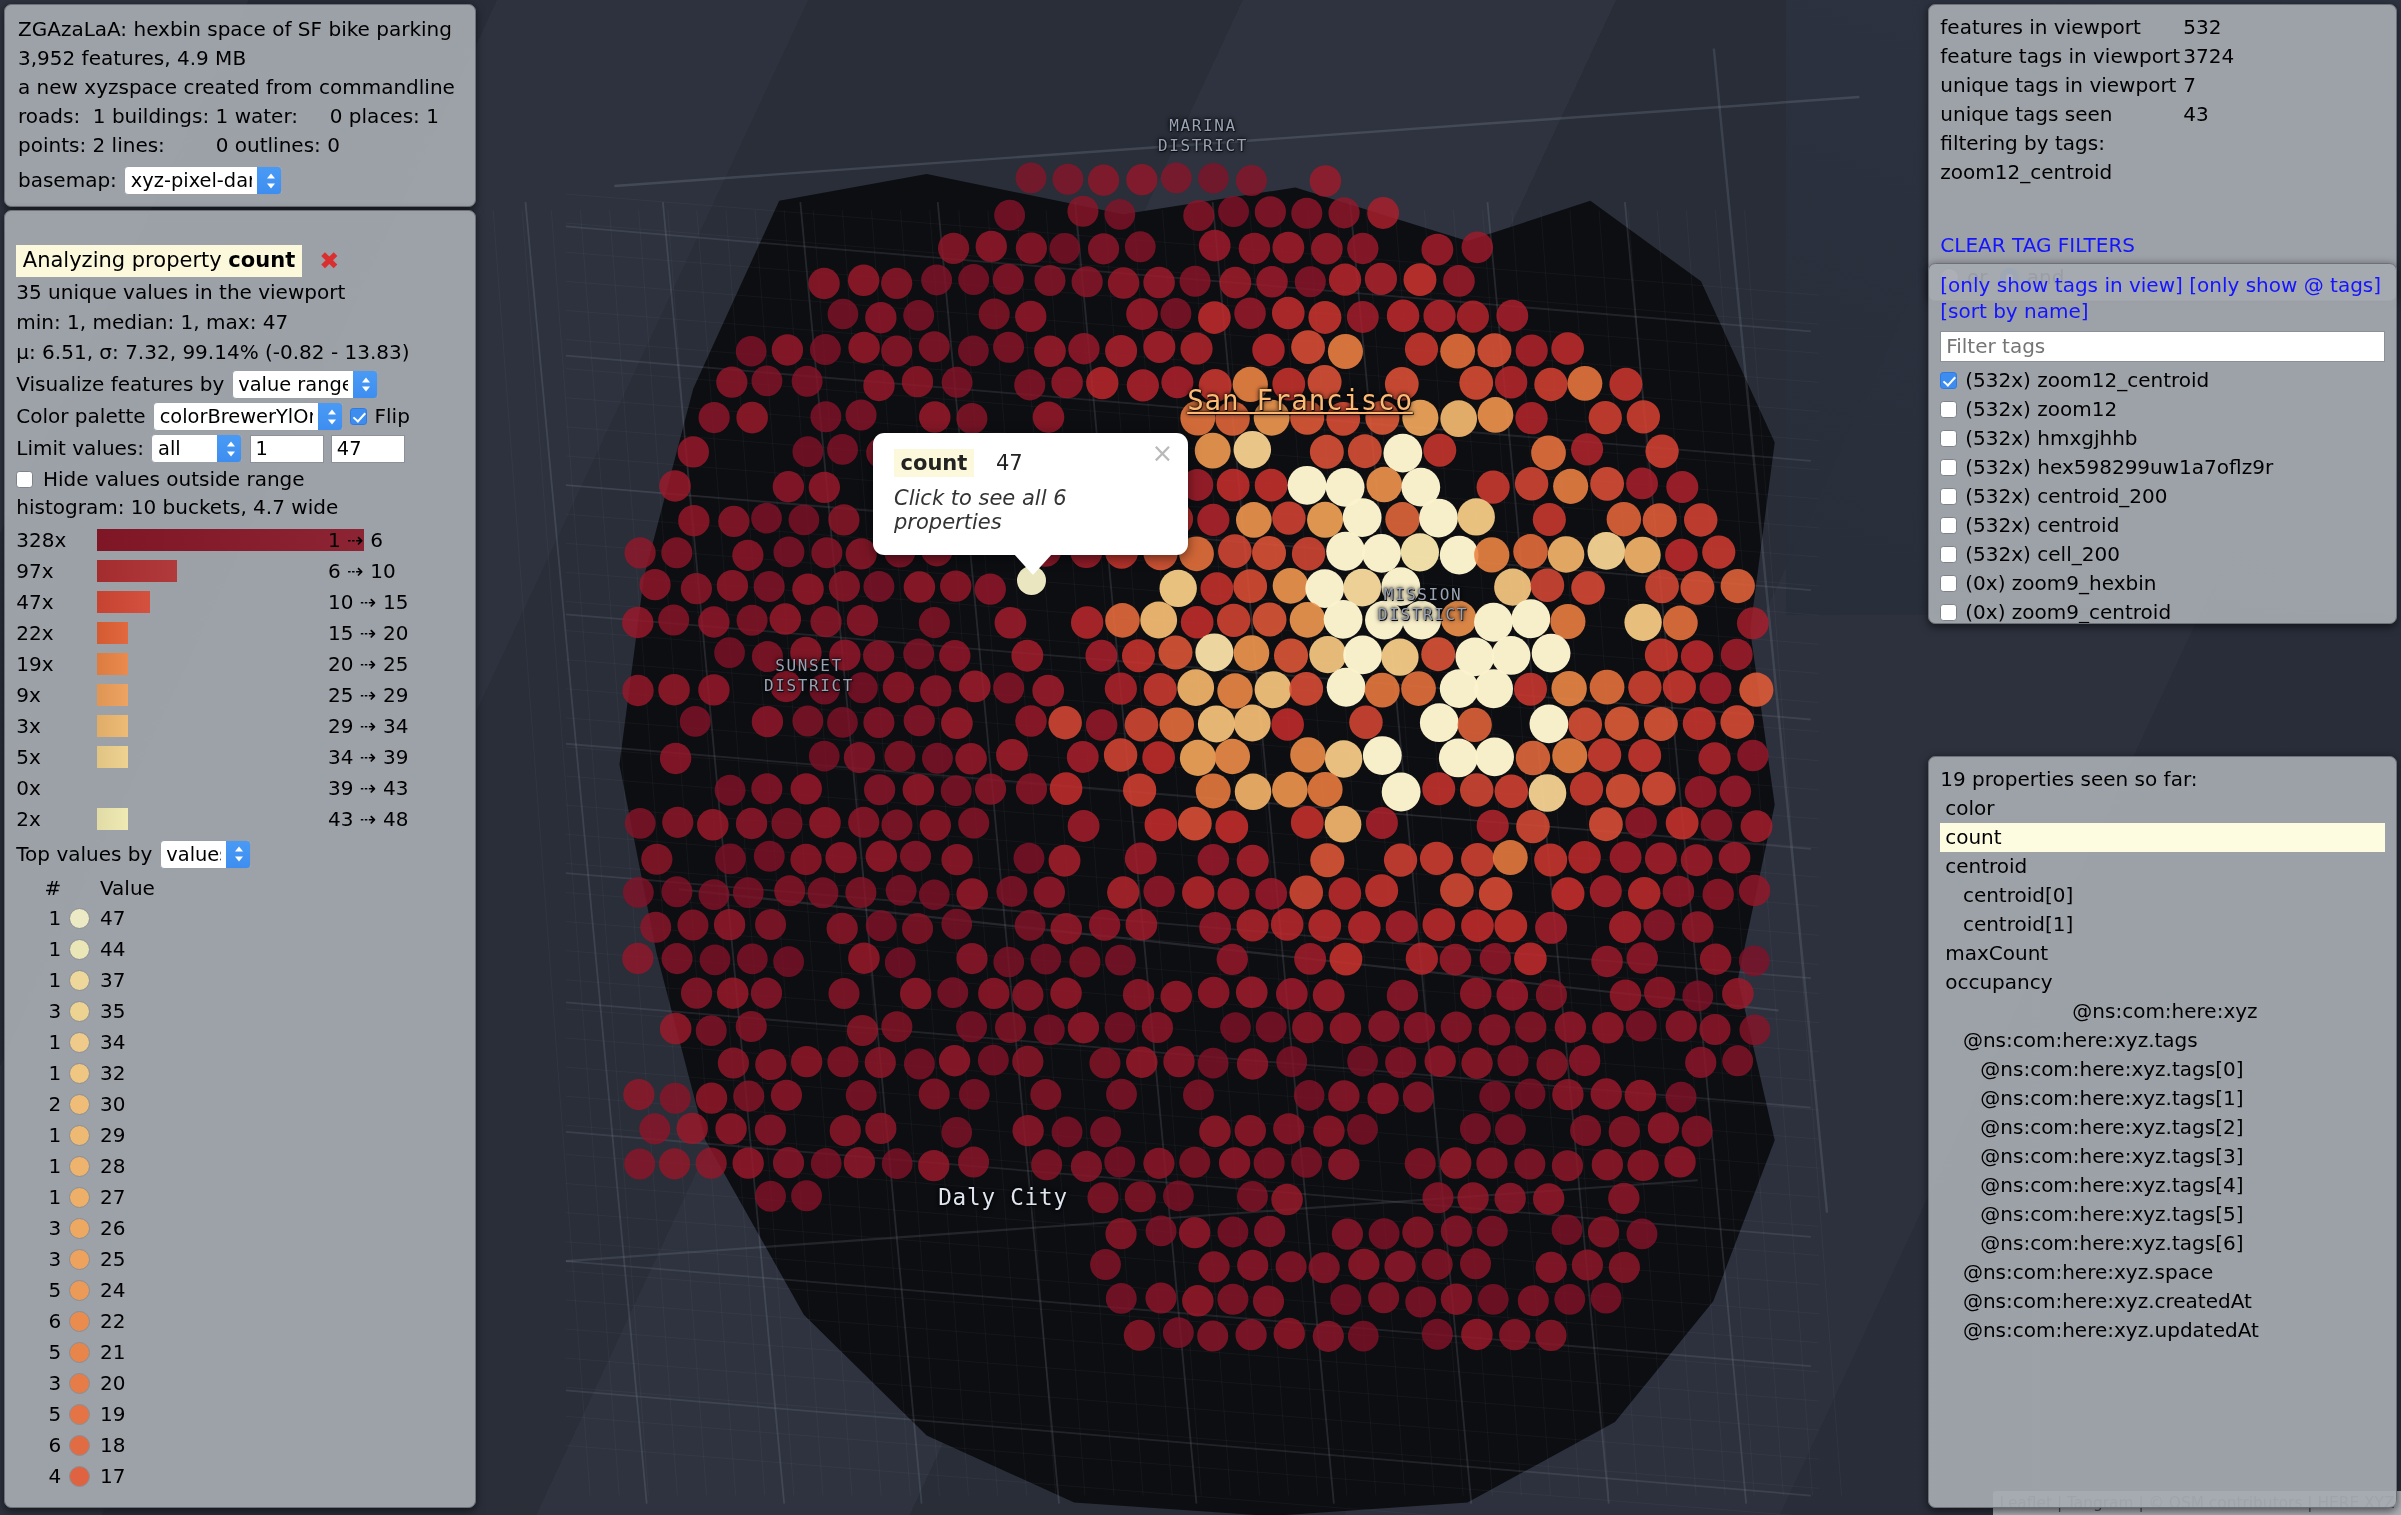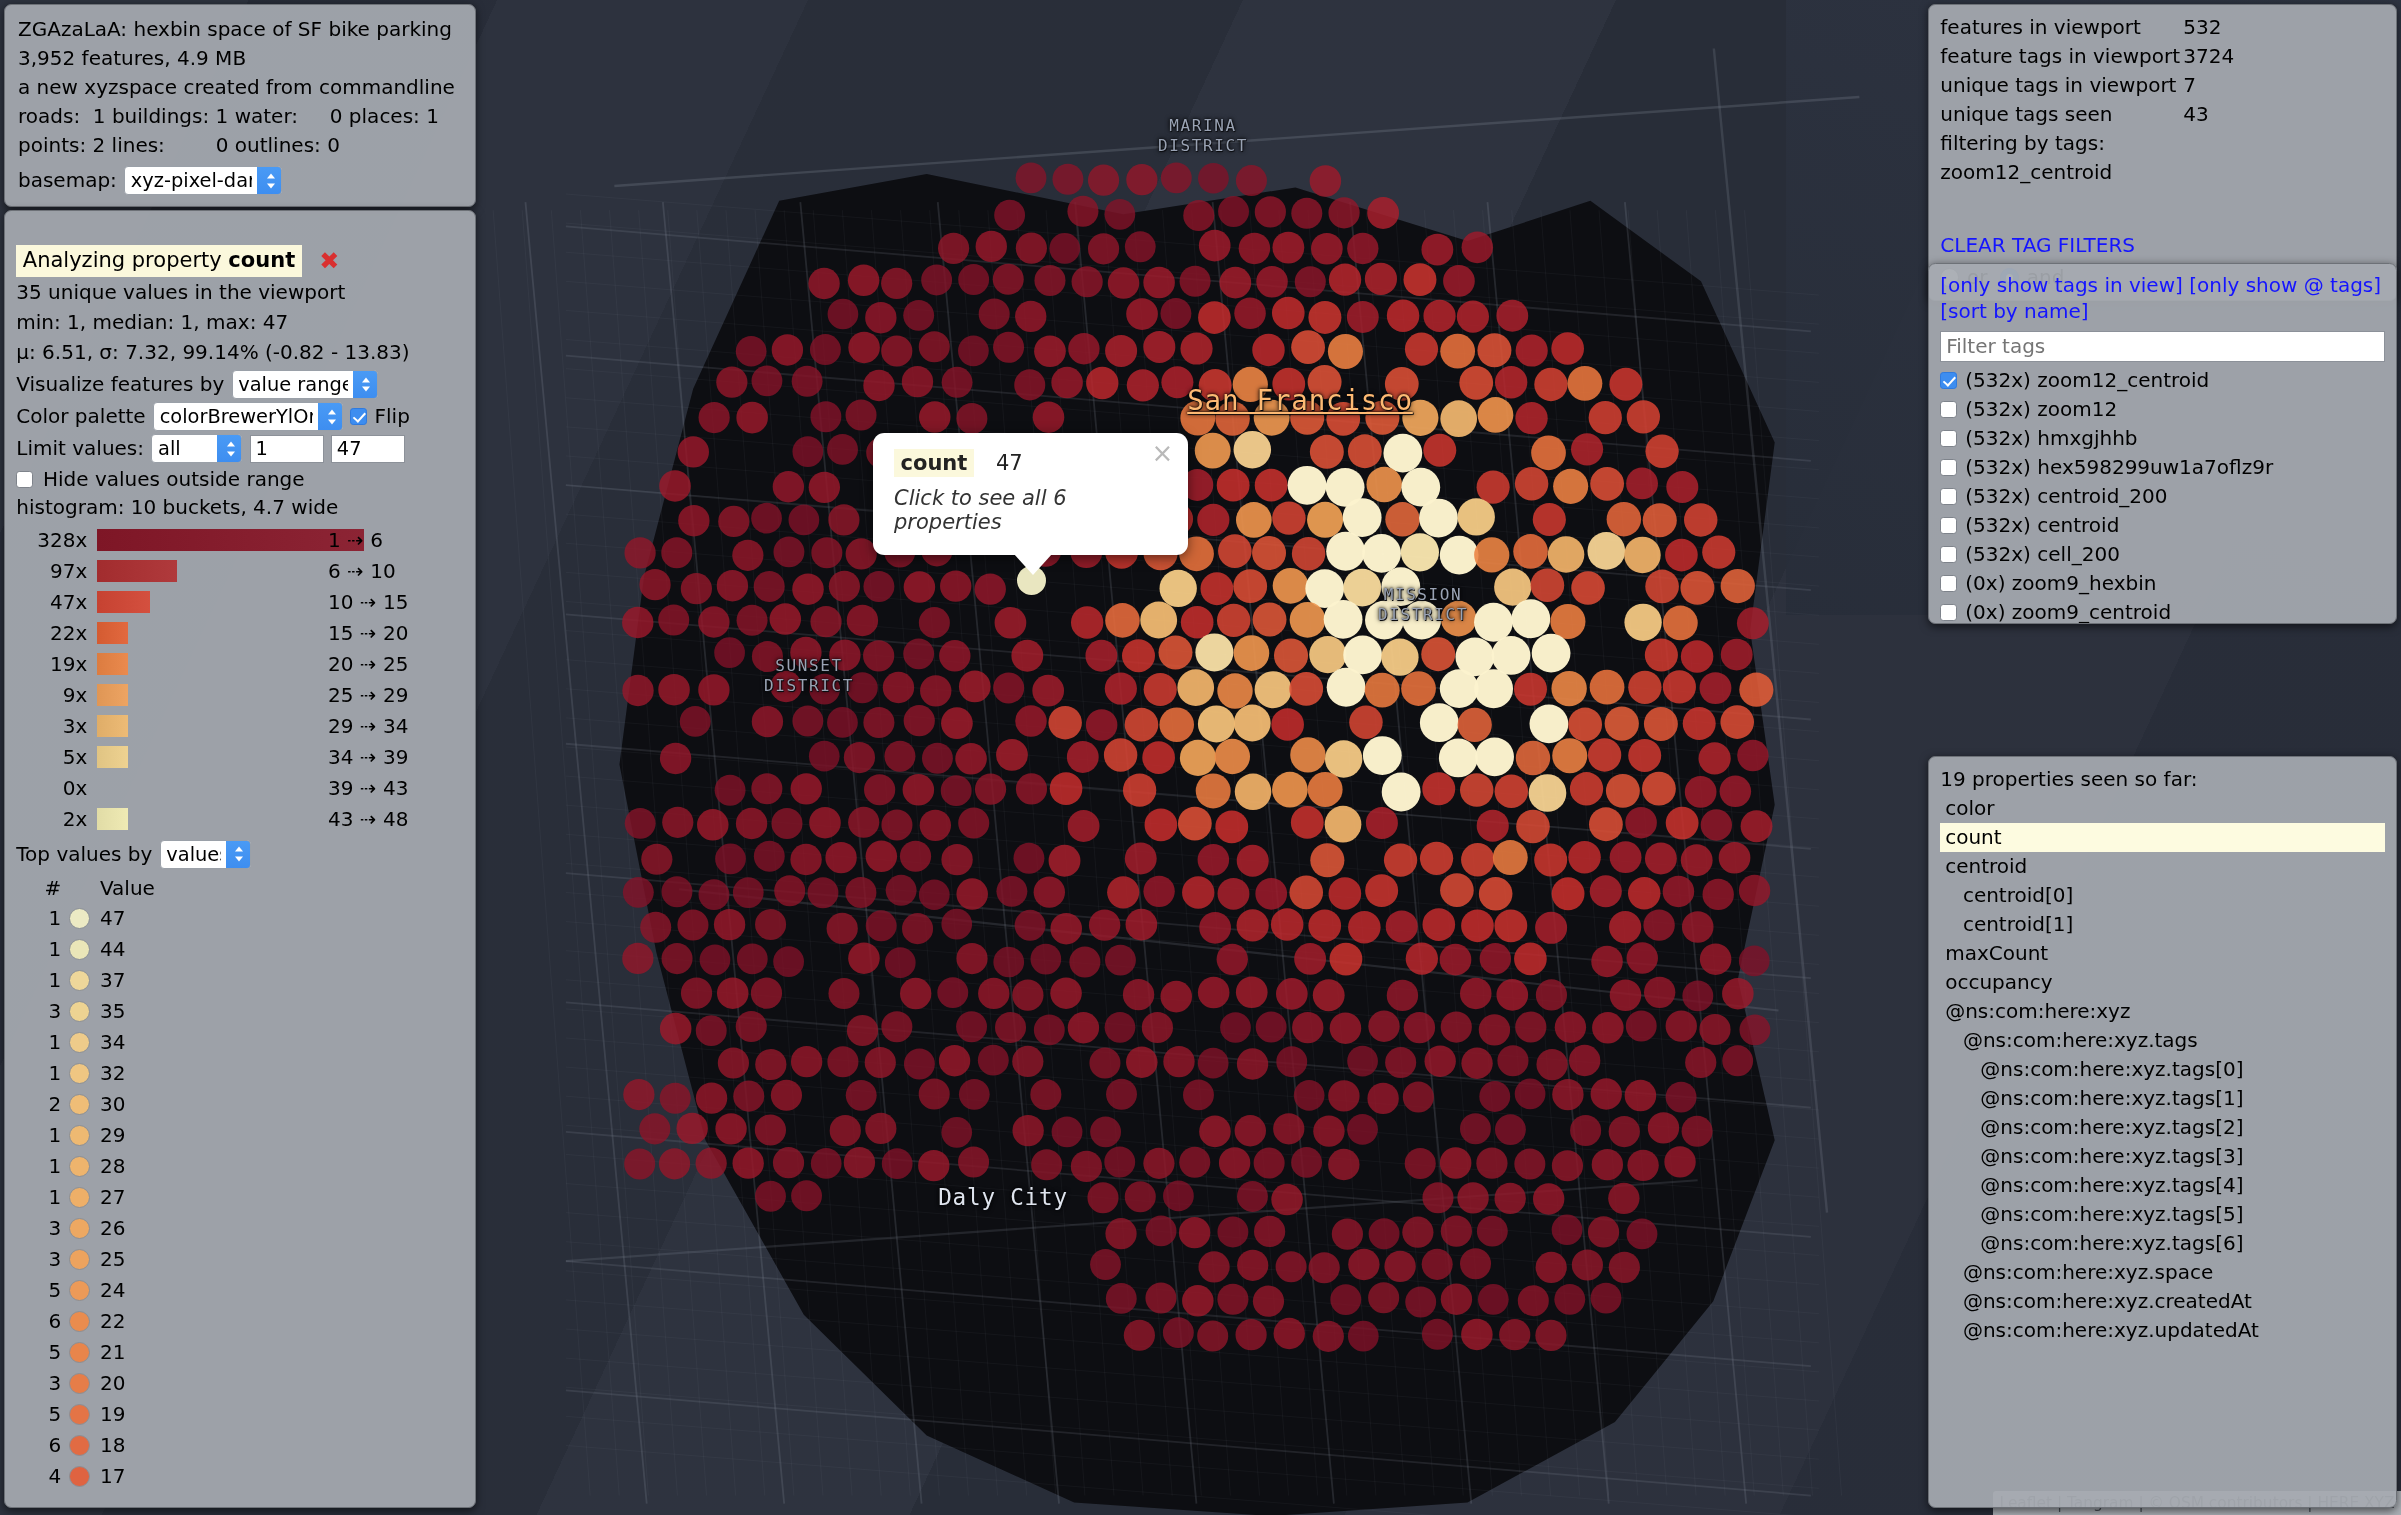--- a/index.html
+++ b/index.html
@@ -86,21 +86,21 @@
 
   
   #analyze-panel{left:4px;top:210px;width:472px;height:1298px;padding:9.7px 11.3px 0;overflow:hidden;}
   .hdr-chip{background:#fbf8dc;display:inline-block;padding:1.6px 6.5px;font-size:21px;margin-top:24px;}
   .hdr-chip b{font-weight:bold;}
   .xmark{color:#d92f2f;font-weight:bold;font-size:24px;margin-left:11.3px;vertical-align:-1.6px;}
   .stat{font-size:20px;line-height:30px;}
   .ctlrow{display:flex;align-items:center;gap:7.3px;margin-top:3.2px;font-size:20px;}
   .histo{margin-top:4.9px;}
   .hrow{display:flex;align-items:center;height:31px;font-size:20px;}
-  .hcount{width:71px;text-align:right;padding-right:9.7px;}
+  .hcount{width:71px;padding-right:9.7px;}
   .hbarwrap{width:311px;height:22px;position:relative;}
   .hbar{height:22px;}
   .hrange{position:absolute;left:323px;white-space:nowrap;}
   .tv-head{display:flex;font-size:20px;margin-top:4.9px;}
   .tvrow{display:flex;align-items:center;height:31px;font-size:20px;}
   .tvnum{width:45px;text-align:right;padding-right:8px;}
   .tvswatch{width:21px;height:21px;border-radius:50%;border:1.6px solid #8a8f96;box-sizing:border-box;}
   .tvval{padding-left:9.7px;}
 
   
@@ -1324,21 +1324,21 @@
 <div class="panel" id="props-panel">
   <div>19 properties seen so far:</div>
   <div id="prop-list">
       <div class="prow" style="padding-left: 4.9px;">color</div>
       <div class="prow sel" style="padding-left: 4.9px;">count</div>
       <div class="prow" style="padding-left: 4.9px;">centroid</div>
       <div class="prow" style="padding-left: 22.6px;">centroid[0]</div>
       <div class="prow" style="padding-left: 22.6px;">centroid[1]</div>
       <div class="prow" style="padding-left: 4.9px;">maxCount</div>
       <div class="prow" style="padding-left: 4.9px;">occupancy</div>
-      <div class="prow" style="padding-left: 4.9px;">@ns:com:here:xyz</div>
+      <div class="prow" style="padding-left: 4.9px; text-align: center;">@ns:com:here:xyz</div>
       <div class="prow" style="padding-left: 22.6px;">@ns:com:here:xyz.tags</div>
       <div class="prow" style="padding-left: 40px;">@ns:com:here:xyz.tags[0]</div>
       <div class="prow" style="padding-left: 40px;">@ns:com:here:xyz.tags[1]</div>
       <div class="prow" style="padding-left: 40px;">@ns:com:here:xyz.tags[2]</div>
       <div class="prow" style="padding-left: 40px;">@ns:com:here:xyz.tags[3]</div>
       <div class="prow" style="padding-left: 40px;">@ns:com:here:xyz.tags[4]</div>
       <div class="prow" style="padding-left: 40px;">@ns:com:here:xyz.tags[5]</div>
       <div class="prow" style="padding-left: 40px;">@ns:com:here:xyz.tags[6]</div>
       <div class="prow" style="padding-left: 22.6px;">@ns:com:here:xyz.space</div>
       <div class="prow" style="padding-left: 22.6px;">@ns:com:here:xyz.createdAt</div>

